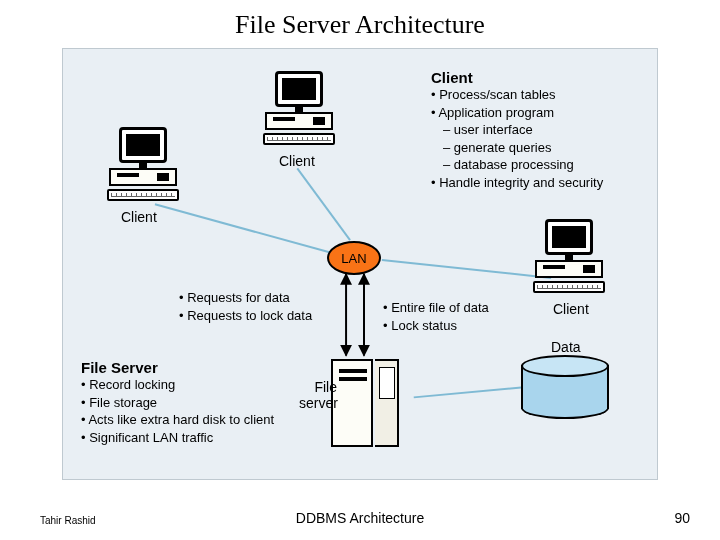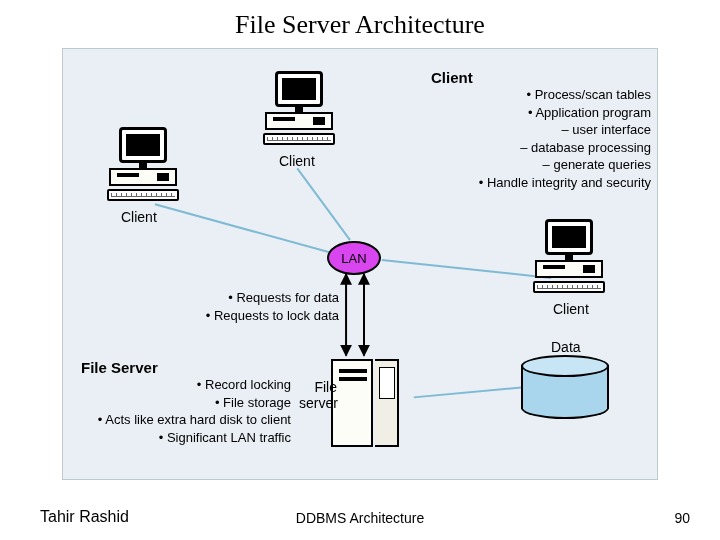--- a/index.html
+++ b/index.html
@@ -1,20 +1,20 @@
 <!DOCTYPE html>
 <html><head>
 <meta charset="utf-8">
 <style>
   * { box-sizing: border-box; margin: 0; padding: 0; }
   html, body { width: 720px; height: 540px; font-family: Arial, Helvetica, sans-serif; background: #fff; }
   .slide { position: relative; width: 720px; height: 540px; }
   .title { position: absolute; top: 10px; left: 0; right: 0; text-align: center; font-family: Georgia, 'Times New Roman', serif; font-size: 26px; }
   .diagram { position: absolute; top: 48px; left: 62px; width: 596px; height: 432px; background: #e9eff4; border: 1px solid #bfc9d0; }
-  .footer-author { position: absolute; left: 40px; bottom: 14px; font-size: 16px; margin-top: 12px; }
+  .footer-author { position: absolute; left: 40px; bottom: 14px; font-size: 10px; margin-top: 12px; }
   .footer-center { position: absolute; left: 0; right: 0; bottom: 14px; text-align: center; font-size: 14px; }
   .footer-page { position: absolute; right: 30px; bottom: 14px; font-size: 14px; }
 
   
   .computer, .server, .cylinder, .lan-bubble, .note, .small-label, .line, .arrow { position: absolute; }
 
   
   .computer { width: 80px; height: 80px; }
   .computer .monitor { position: absolute; left: 16px; top: 0; width: 48px; height: 36px; background: #fff; border: 3px solid #000; border-radius: 4px; }
   .computer .monitor::after { content: ''; position: absolute; inset: 4px; background: #000; }
@@ -31,26 +31,26 @@
   .server .tower::before { content: ''; position: absolute; left: 6px; top: 8px; width: 28px; height: 4px; background: #000; box-shadow: 0 8px 0 #000; }
   .server .side { position: absolute; left: 44px; top: 0; width: 24px; height: 88px; background: #f1efe5; border: 2px solid #000; border-left: none; }
   .server .side::before { content: ''; position: absolute; left: 4px; top: 6px; width: 14px; height: 30px; background: #fff; border: 1px solid #000; }
 
   
   .cylinder { width: 88px; height: 64px; }
   .cylinder .body { position: absolute; left: 0; top: 10px; width: 88px; height: 44px; background: #a9d5ed; border: 2px solid #000; border-top: none; border-bottom: none; }
   .cylinder .top { position: absolute; left: 0; top: 0; width: 88px; height: 22px; background: #c7e5f5; border: 2px solid #000; border-radius: 50%; }
   .cylinder .bottom { position: absolute; left: 0; bottom: 0; width: 88px; height: 22px; background: #a9d5ed; border: 2px solid #000; border-radius: 50%; border-top: none; }
 
-  .lan-bubble { width: 54px; height: 34px; background: #d946ef; border: 2px solid #000; border-radius: 50%; font-size: 13px; display: flex; align-items: center; justify-content: center; }
+  .lan-bubble { width: 54px; height: 34px; background: #f97316; border: 2px solid #000; border-radius: 50%; font-size: 13px; display: flex; align-items: center; justify-content: center; }
 
   .small-label { font-size: 14px; color: #000; }
   .section-head { font-size: 15px; font-weight: bold; }
   .note ul { list-style: none; padding: 0; }
-  .note li { font-size: 13px; line-height: 1.35; color: #000; text-align: right; }
+  .note li { font-size: 13px; line-height: 1.35; color: #000; }
   .note li.bullet::before { content: '• '; }
   .note li.sub::before { content: '– '; }
   .note li.sub { padding-left: 12px; }
 
   
   svg.connectors { position: absolute; inset: 0; width: 100%; height: 100%; pointer-events: none; }
 </style>
 </head>
 <body>
 
@@ -120,33 +120,39 @@
         <div class="top"></div>
     </div>
     <div class="small-label" style="left:488px; top:290px;">Data</div>
 
     <div class="note" style="left:368px; top:20px; width:220px;">
       <div class="section-head">Client</div>
       <ul>
           <li class="bullet">Process/scan tables</li>
           <li class="bullet">Application program</li>
           <li class="sub">user interface</li>
+          <li class="sub">generate queries</li>
           <li class="sub">database processing</li>
-          <li class="sub">generate queries</li>
           <li class="bullet">Handle integrity and security</li>
         </ul>
     </div>
 
     <div class="note" style="left:116px; top:240px; width:160px;">
       <ul>
           <li class="bullet">Requests for data</li>
           <li class="bullet">Requests to lock data</li>
         </ul>
     </div>
 
+    <div class="note" style="left:320px; top:250px; width:150px;">
+      <ul>
+          <li class="bullet">Entire file of data</li>
+          <li class="bullet">Lock status</li>
+        </ul>
+    </div>
 
     <div class="note" style="left:18px; top:310px; width:210px;">
       <div class="section-head">File Server</div>
       <ul>
           <li class="bullet">Record locking</li>
           <li class="bullet">File storage</li>
           <li class="bullet">Acts like extra hard disk to client</li>
           <li class="bullet">Significant LAN traffic</li>
         </ul>
     </div>

